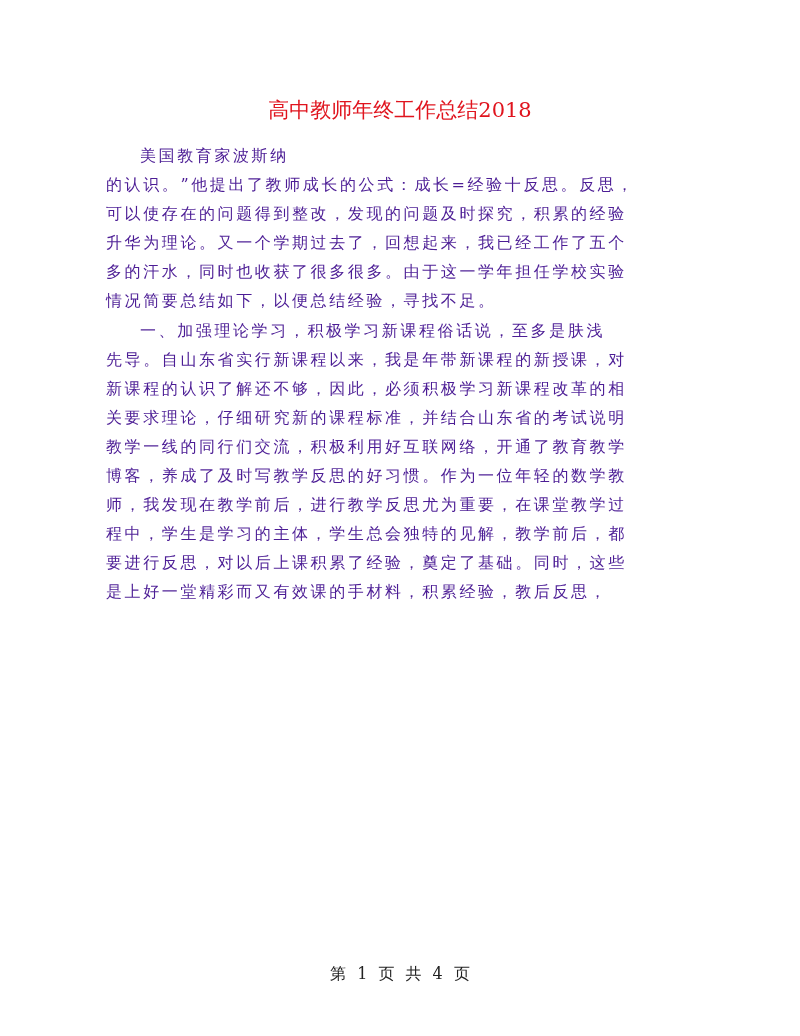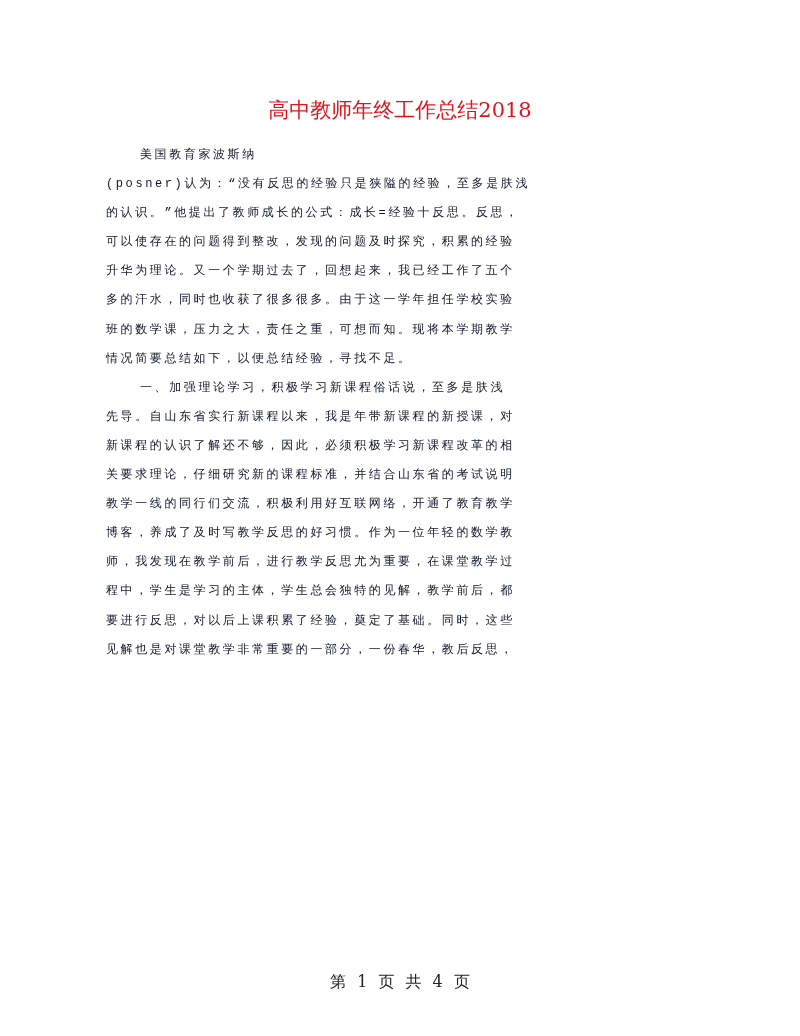--- a/index.html
+++ b/index.html
@@ -35,63 +35,59 @@
     }
     .body-text {
       position: absolute;
       left: 106px;
       top: 141px;
       width: 588px;
     }
     .line {
       height: 29.1px;
       line-height: 29.1px;
-      font-size: 12px;
+      font-size: 16px;
       white-space: nowrap;
       letter-spacing: 2.6px;
-      color: #0f172a;
-      font-family: Liberation Mono, monospace;
+      color: #4c1d95;
     }
     .line.indent {
       padding-left: 34px;
     }
     .footer {
       position: absolute;
       top: 962px;
       left: 0;
       width: 800px;
       text-align: center;
       font-size: 16px;
       line-height: 24px;
       color: #222;
       word-spacing: 6px;
-      margin-top: 8px;
     }
   </style>
 </head>
 <body>
 
 <div class="page">
   <div class="title">高中教师年终工作总结2018</div>
 
   <div class="body-text">
     <div class="line indent">美国教育家波斯纳</div>
-    <div class="line">(posner)认为：“没有反思的经验只是狭隘的经验，至多是肤浅</div>
     <div class="line">的认识。”他提出了教师成长的公式：成长=经验十反思。反思，</div>
     <div class="line">可以使存在的问题得到整改，发现的问题及时探究，积累的经验</div>
     <div class="line">升华为理论。又一个学期过去了，回想起来，我已经工作了五个</div>
     <div class="line">多的汗水，同时也收获了很多很多。由于这一学年担任学校实验</div>
-    <div class="line">班的数学课，压力之大，责任之重，可想而知。现将本学期教学</div>
     <div class="line">情况简要总结如下，以便总结经验，寻找不足。</div>
     <div class="line indent">一、加强理论学习，积极学习新课程俗话说，至多是肤浅</div>
     <div class="line">先导。自山东省实行新课程以来，我是年带新课程的新授课，对</div>
     <div class="line">新课程的认识了解还不够，因此，必须积极学习新课程改革的相</div>
     <div class="line">关要求理论，仔细研究新的课程标准，并结合山东省的考试说明</div>
     <div class="line">教学一线的同行们交流，积极利用好互联网络，开通了教育教学</div>
     <div class="line">博客，养成了及时写教学反思的好习惯。作为一位年轻的数学教</div>
     <div class="line">师，我发现在教学前后，进行教学反思尤为重要，在课堂教学过</div>
     <div class="line">程中，学生是学习的主体，学生总会独特的见解，教学前后，都</div>
     <div class="line">要进行反思，对以后上课积累了经验，奠定了基础。同时，这些</div>
-    <div class="line">见解也是对课堂教学非常重要的一部分，一份春华，教后反思，</div>
+    <div class="line">是上好一堂精彩而又有效课的手材料，积累经验，教后反思，</div>
   </div>
 
   <div class="footer">第 1 页 共 4 页</div>
 </div>
 
 </body></html>

